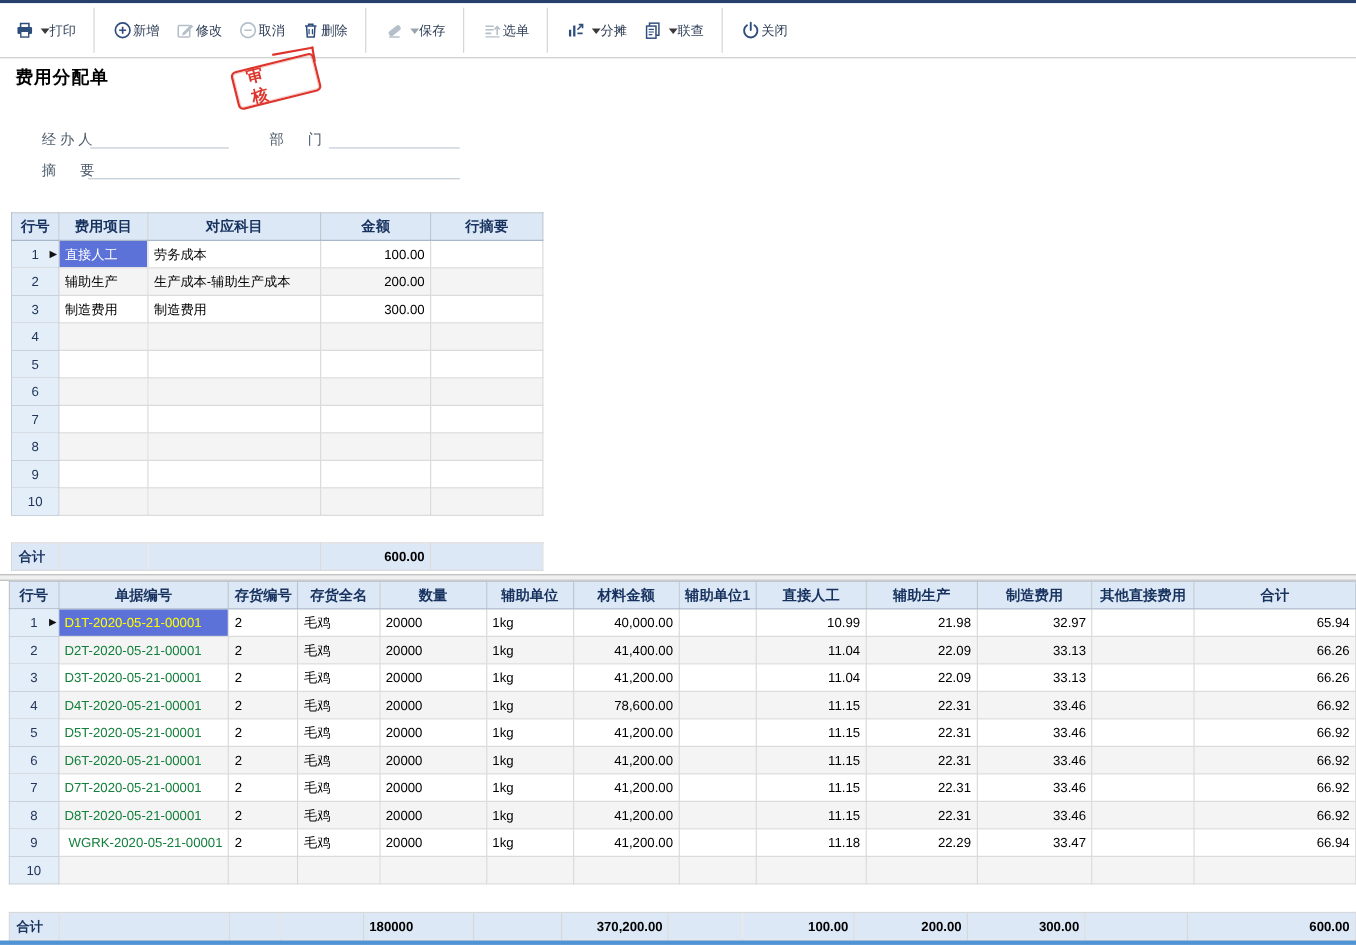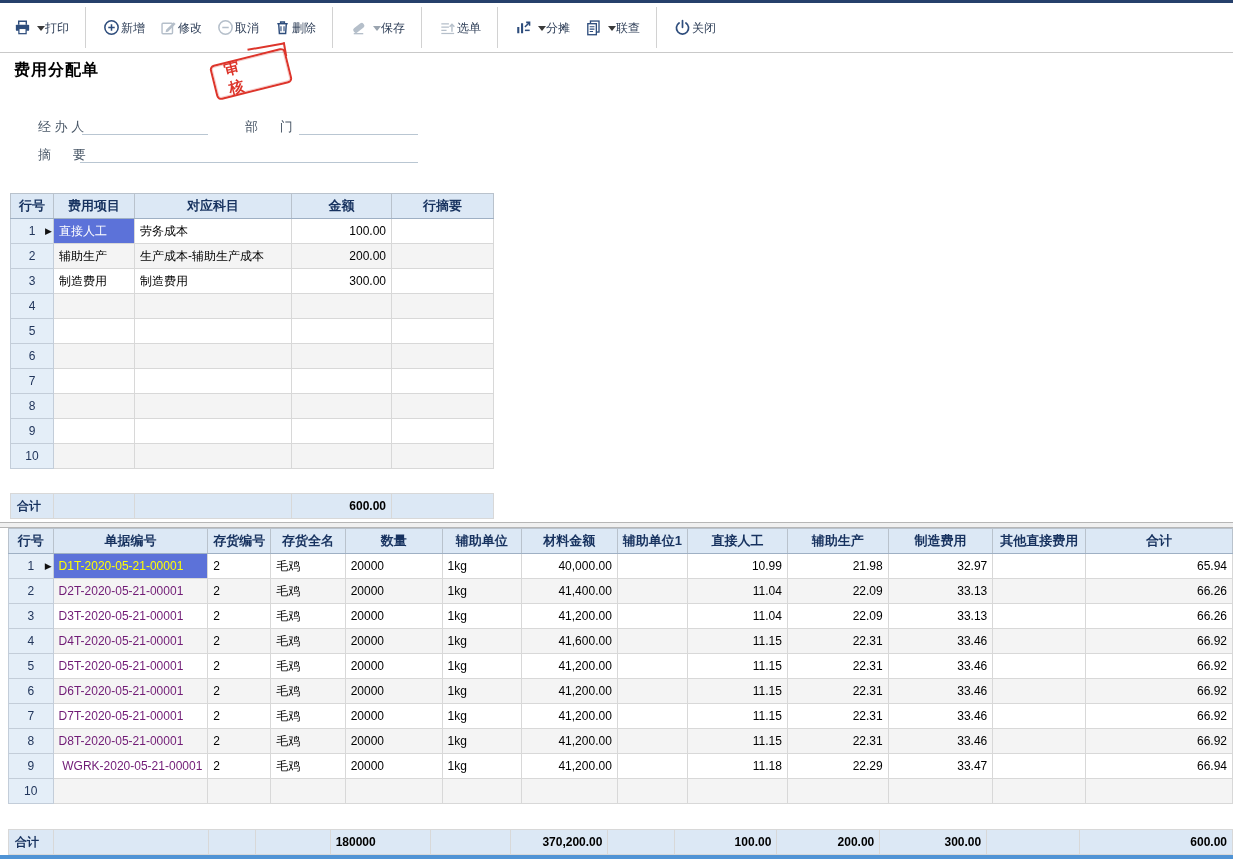--- a/index.html
+++ b/index.html
@@ -52,21 +52,21 @@
   .grid tbody td { border:1px solid #d8d8d8; }
   .grid table { border:1px solid #b2b2b2; }
   .grid tbody tr:nth-child(even) td { background:#f4f4f4; }
   .grid td.rowno { background:#e4eef8 !important; color:#22365c; text-align:center !important;
                    border:1px solid #c3cdd9; position:relative; }
   .grid td .arrow { position:absolute; right:1px; top:50%; transform:translateY(-50%);
                     font-size:9px; color:#111; }
   .grid td.sel { background:#5c72d9 !important; }
   .grid-top td.sel { color:#fff; }
   .grid-bottom td.sel { color:#ffff00; }
-  .grid td.link { color:#701a75; }
+  .grid td.link { color:#15803d; }
   .grid-total td { background:#dce8f5 !important; font-weight:bold; border:1px solid #c3cdd9; }
   .grid-total td.total-label { color:#17325f; text-align:left !important; padding-left:6px; }
   .splitter { position:absolute; left:0; right:0; top:522px; height:6px; background:#f0f0f0;
               border-top:1px solid #b6b6b6; border-bottom:1px solid #b6b6b6; }
   .bottomstrip { position:absolute; left:0; right:0; top:855px; height:4px; background:#4f93d5; }
   #expense-table { left:10px; top:193px; }
   #expense-total { left:10px; top:493px; }
   #detail-table  { left:8px;  top:528px; }
   #detail-total  { left:8px;  top:829px; }
 </style>
@@ -413,21 +413,21 @@
             <td style="text-align: right;"></td>
             <td style="text-align: right;">66.26</td>
           </tr>
           <tr>
             <td class="rowno" style="text-align: center;">4</td>
             <td class="link" style="text-align: left;">D4T-2020-05-21-00001</td>
             <td style="text-align: left;">2</td>
             <td style="text-align: left;">毛鸡</td>
             <td style="text-align: left;">20000</td>
             <td style="text-align: left;">1kg</td>
-            <td style="text-align: right;">41,600.00</td>
+            <td style="text-align: right;">78,600.00</td>
             <td style="text-align: left;"></td>
             <td style="text-align: right;">11.15</td>
             <td style="text-align: right;">22.31</td>
             <td style="text-align: right;">33.46</td>
             <td style="text-align: right;"></td>
             <td style="text-align: right;">66.92</td>
           </tr>
           <tr>
             <td class="rowno" style="text-align: center;">5</td>
             <td class="link" style="text-align: left;">D5T-2020-05-21-00001</td>

